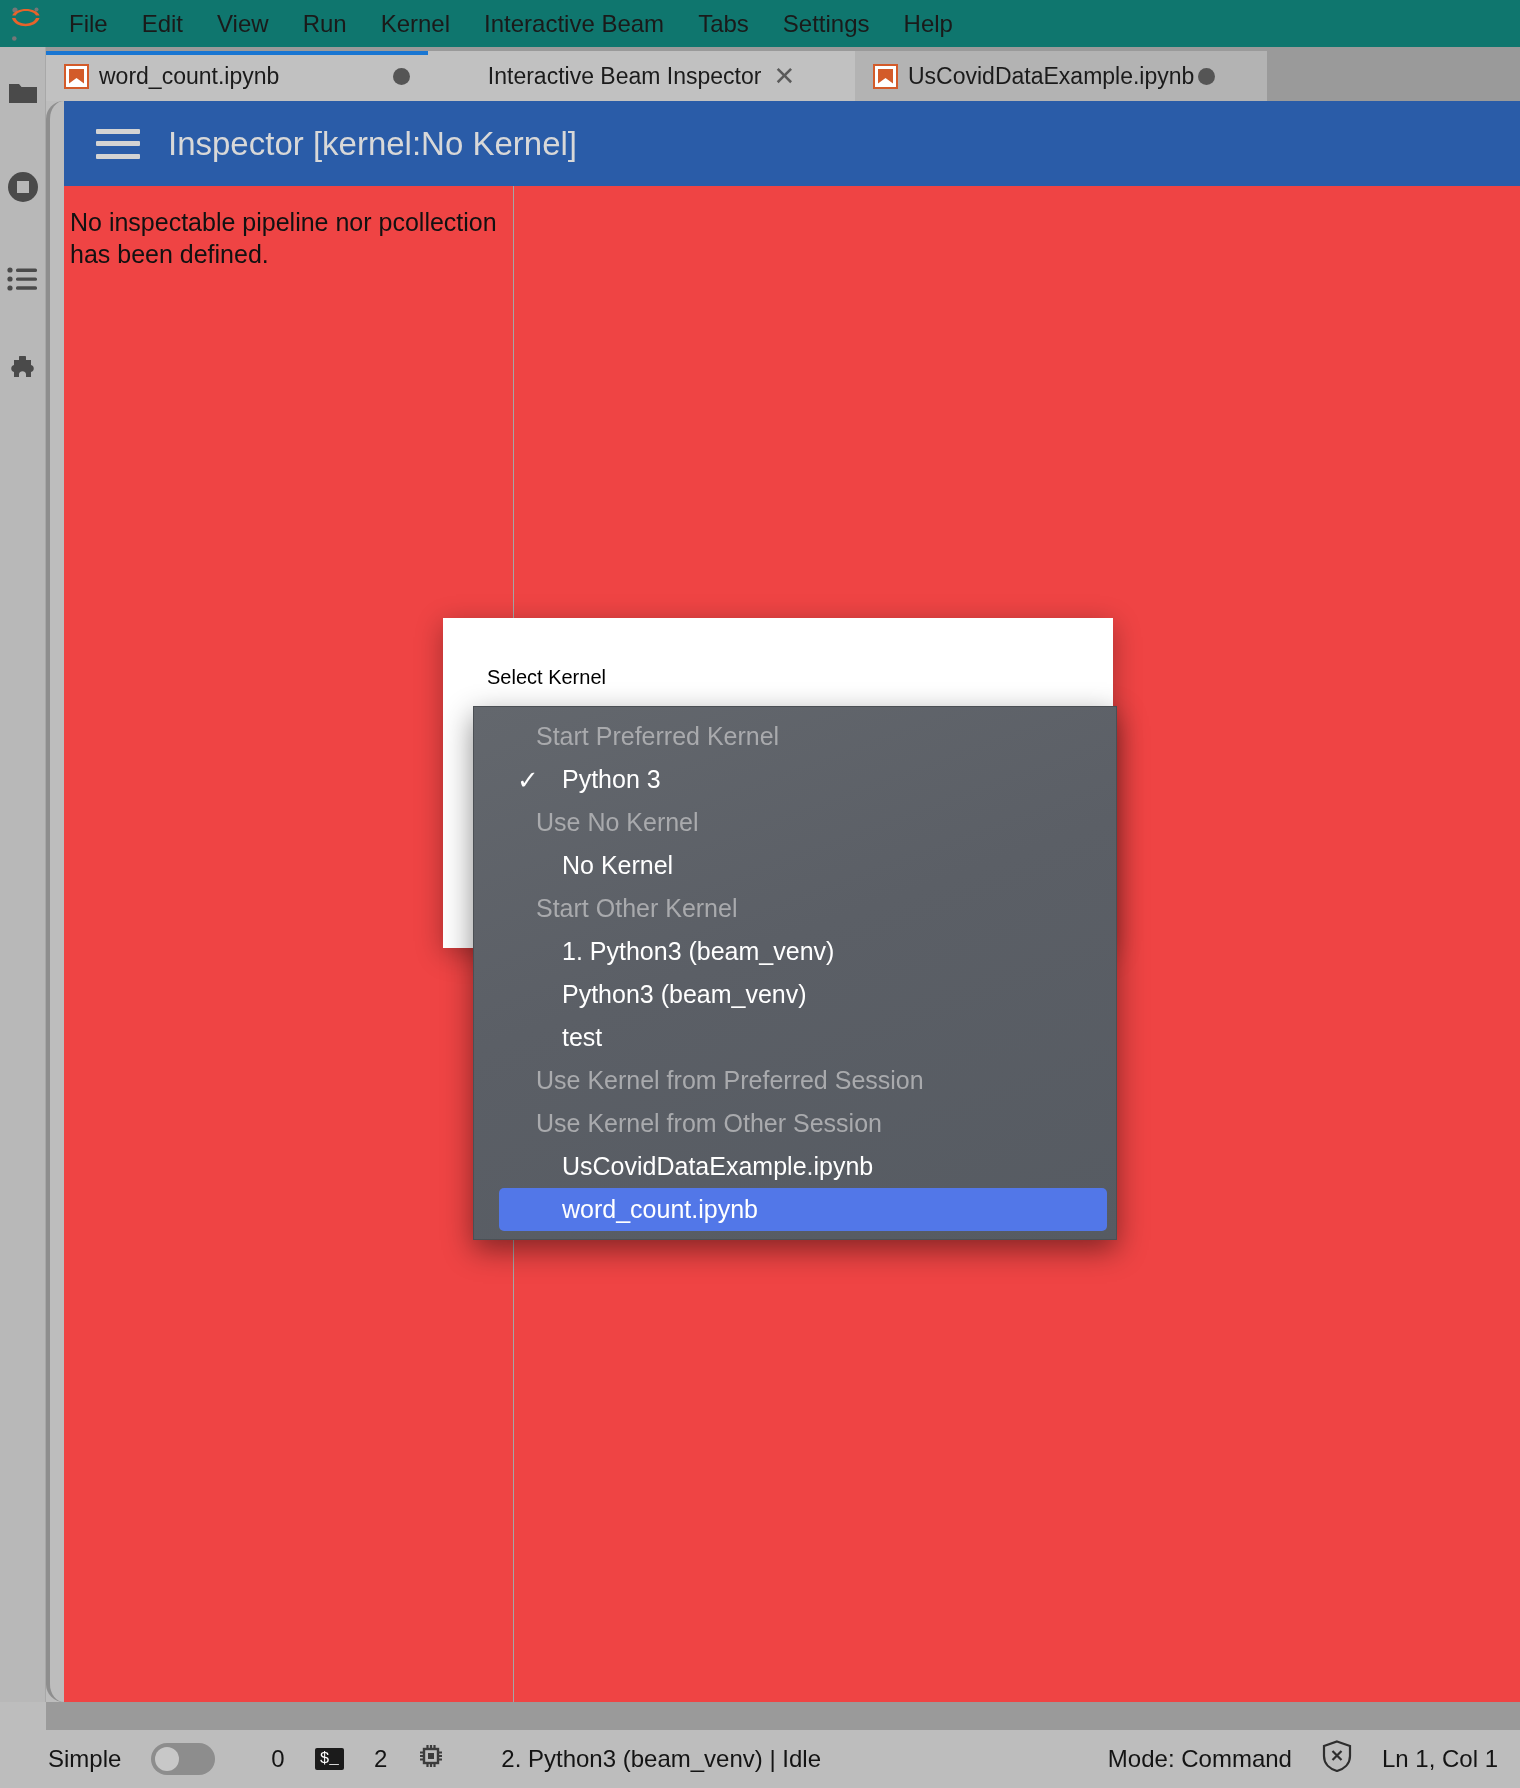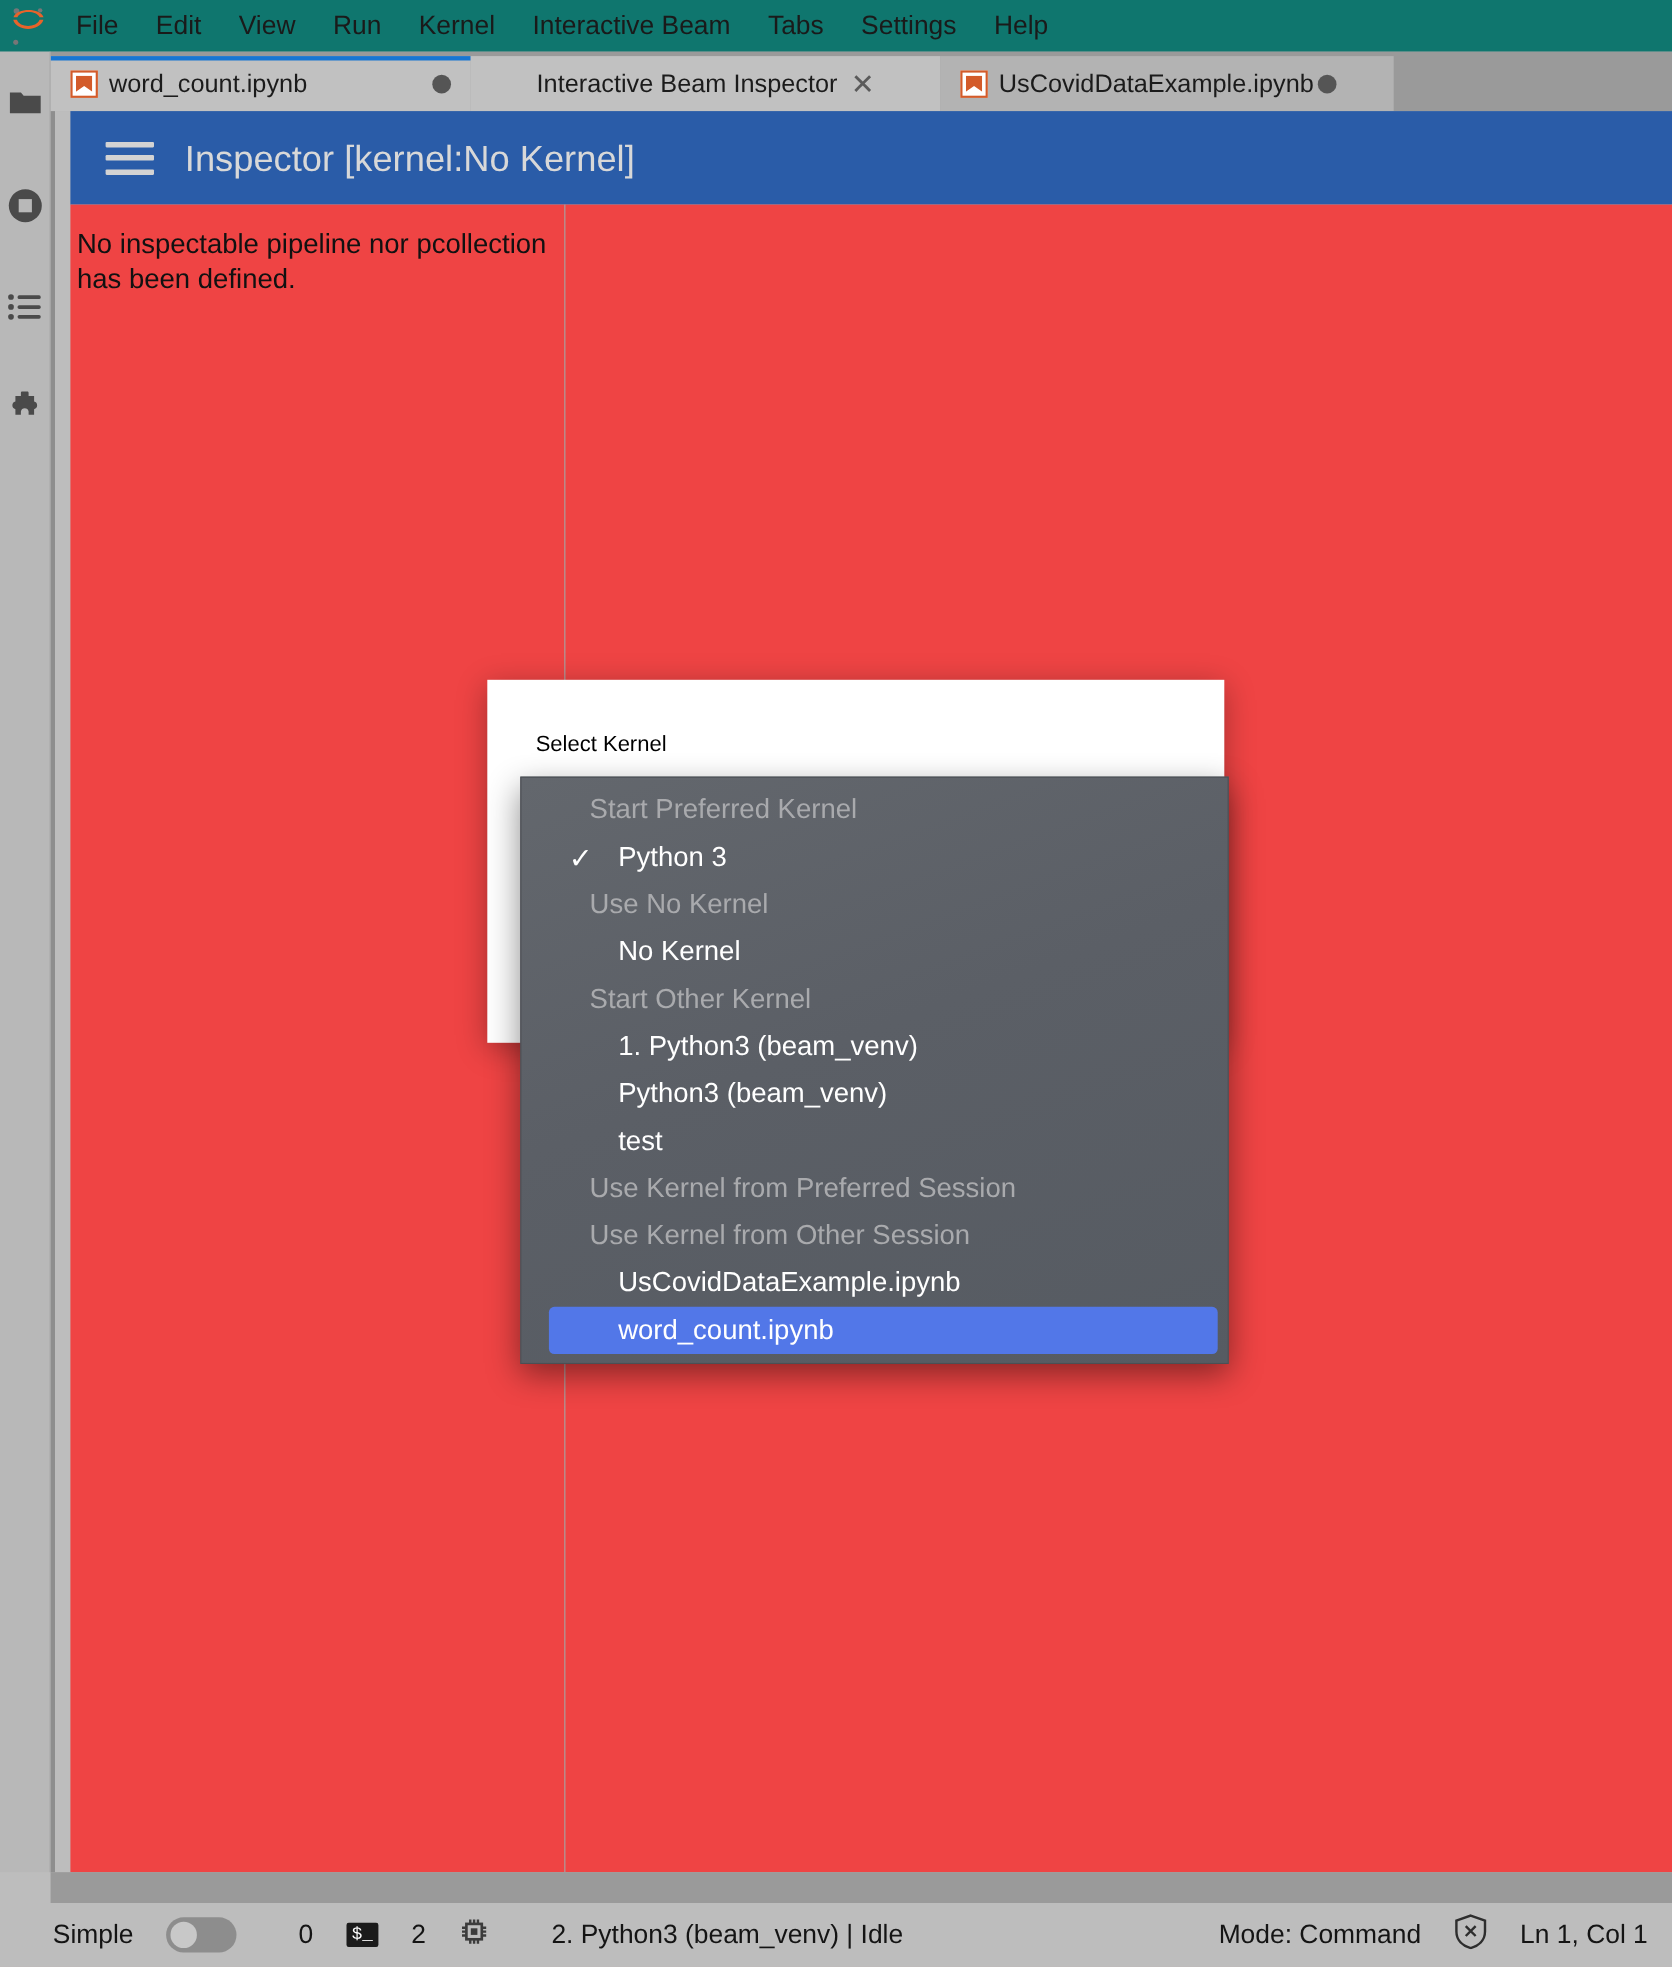--- a/index.html
+++ b/index.html
@@ -72,20 +72,21 @@
   .tab-close {
     font-size: 26px; color: #5a5a5a; line-height: 1; margin-left: 2px;
   }
   .tab-label { overflow: hidden; text-overflow: clip; }
 
   
   .main {
     position: absolute; left: 46px; top: 101px; width: 1474px; height: 1601px;
     background: #bdbdbd;
     border-left: 4px solid #8e8e8e;
+    border-radius: 18px;
   }
   .inspector-header {
     position: absolute; left: 14px; top: 0; right: 0; height: 85px;
     background: #2a5ca8;
     display: flex; align-items: center; gap: 28px; padding-left: 32px;
   }
   .hamburger { width: 44px; height: 30px; display: flex; flex-direction: column;
     justify-content: space-between; }
   .hamburger span { display: block; height: 5px; background: #d3d3d3; border-radius: 1px; }
   .inspector-title { font-size: 33px; color: #d8d8d8; font-weight: 400; }

